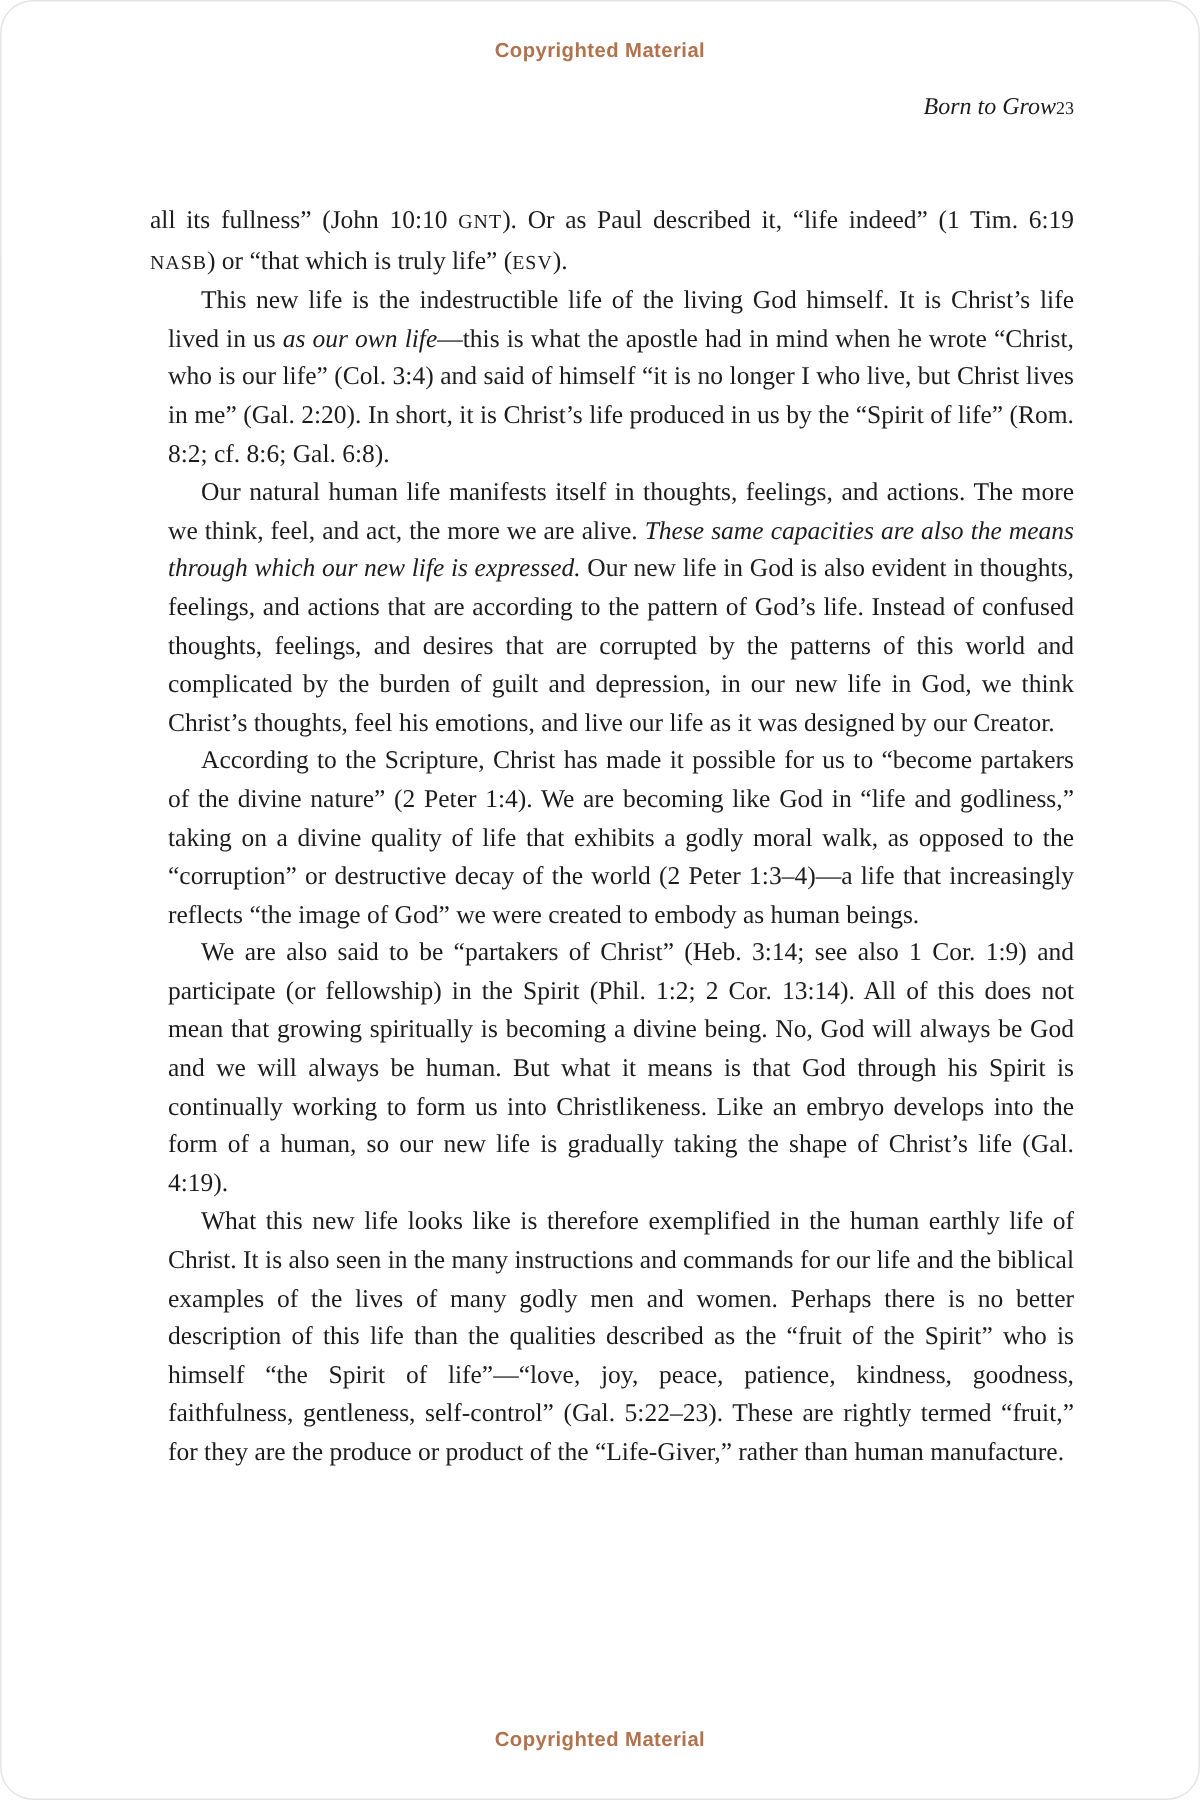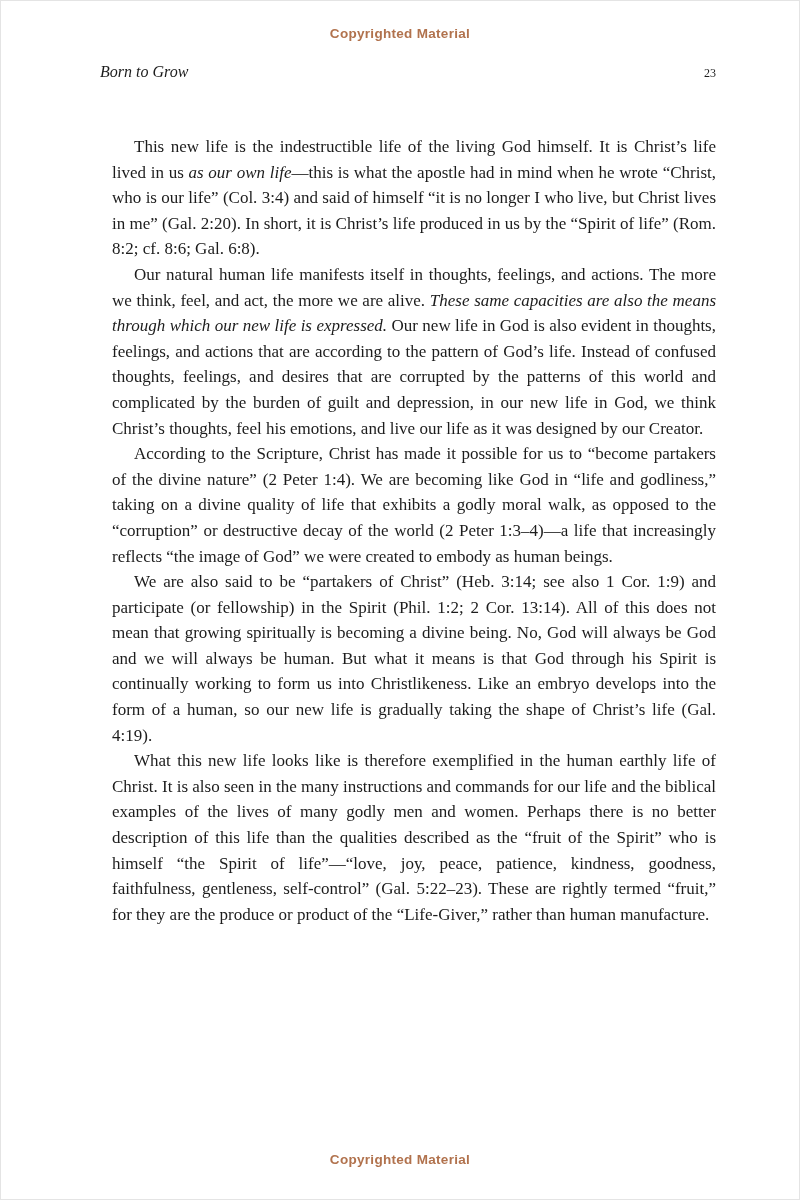--- a/index.html
+++ b/index.html
@@ -9,41 +9,42 @@
   }
   .page {
     position: relative;
     width: 800px;
     height: 1200px;
     background: var(--page-bg, #ffffff);
     box-shadow: inset 0 0 0 1px #e4e4e4;
     overflow: hidden;
     font-family: "Liberation Serif", serif;
     color: var(--text-color, #1c1c1c);
+    border-radius: 22px;
   }
   .copyright {
     position: absolute;
     left: 0;
     width: 100%;
     text-align: center;
     font-family: "Liberation Sans", sans-serif;
     font-weight: bold;
     font-size: 13.5px;
     letter-spacing: 0.3px;
     color: var(--copyright-color, #b1724d);
   }
   .copyright.top { top: 26px; }
   .copyright.bottom { top: 1152px; }
   .running-header {
     position: absolute;
     top: 63px;
     left: 100px;
     width: 616px;
     display: flex;
-    justify-content: space-between;
+    justify-content: flex-end;
     align-items: baseline;
     font-size: 16px;
   }
   .running-header .book-title {
     font-style: italic;
   }
   .running-header .page-number {
     font-style: normal;
     font-size: 12px;
   }
@@ -76,20 +77,21 @@
 <div class="page">
 
   <div class="copyright top">Copyrighted Material</div>
 
   <div class="running-header">
     <span class="book-title">Born to Grow</span>
     <span class="page-number">23</span>
   </div>
 
   <div class="body-text">
+      <p class=""><span>all its fullness” (John 10:10 </span><span class="sc">GNT</span><span>). Or as Paul described it, “life indeed” (1 Tim. 6:19 </span><span class="sc">NASB</span><span>) or “that which is truly life” (</span><span class="sc">ESV</span><span>).</span></p>
       <p class="indent"><span>This new life is the indestructible life of the living God himself. It is Christ’s life lived in us </span><span class="italic">as our own life</span><span>—this is what the apostle had in mind when he wrote “Christ, who is our life” (Col. 3:4) and said of himself “it is no longer I who live, but Christ lives in me” (Gal. 2:20). In short, it is Christ’s life produced in us by the “Spirit of life” (Rom. 8:2; cf. 8:6; Gal. 6:8).</span></p>
       <p class="indent"><span>Our natural human life manifests itself in thoughts, feelings, and actions. The more we think, feel, and act, the more we are alive. </span><span class="italic">These same capacities are also the means through which our new life is expressed.</span><span> Our new life in God is also evident in thoughts, feelings, and actions that are according to the pattern of God’s life. Instead of confused thoughts, feelings, and desires that are corrupted by the patterns of this world and complicated by the burden of guilt and depression, in our new life in God, we think Christ’s thoughts, feel his emotions, and live our life as it was designed by our Creator.</span></p>
       <p class="indent"><span>According to the Scripture, Christ has made it possible for us to “become partakers of the divine nature” (2 Peter 1:4). We are becoming like God in “life and godliness,” taking on a divine quality of life that exhibits a godly moral walk, as opposed to the “corruption” or destructive decay of the world (2 Peter 1:3–4)—a life that increasingly reflects “the image of God” we were created to embody as human beings.</span></p>
       <p class="indent"><span>We are also said to be “partakers of Christ” (Heb. 3:14; see also 1 Cor. 1:9) and participate (or fellowship) in the Spirit (Phil. 1:2; 2 Cor. 13:14). All of this does not mean that growing spiritually is becoming a divine being. No, God will always be God and we will always be human. But what it means is that God through his Spirit is continually working to form us into Christlikeness. Like an embryo develops into the form of a human, so our new life is gradually taking the shape of Christ’s life (Gal. 4:19).</span></p>
       <p class="indent"><span>What this new life looks like is therefore exemplified in the human earthly life of Christ. It is also seen in the many instructions and commands for our life and the biblical examples of the lives of many godly men and women. Perhaps there is no better description of this life than the qualities described as the “fruit of the Spirit” who is himself “the Spirit of life”—“love, joy, peace, patience, kindness, goodness, faithfulness, gentleness, self-control” (Gal. 5:22–23). These are rightly termed “fruit,” for they are the produce or product of the “Life-Giver,” rather than human manufacture.</span></p>
     </div>
 
   <div class="copyright bottom">Copyrighted Material</div>
 
 </div>

